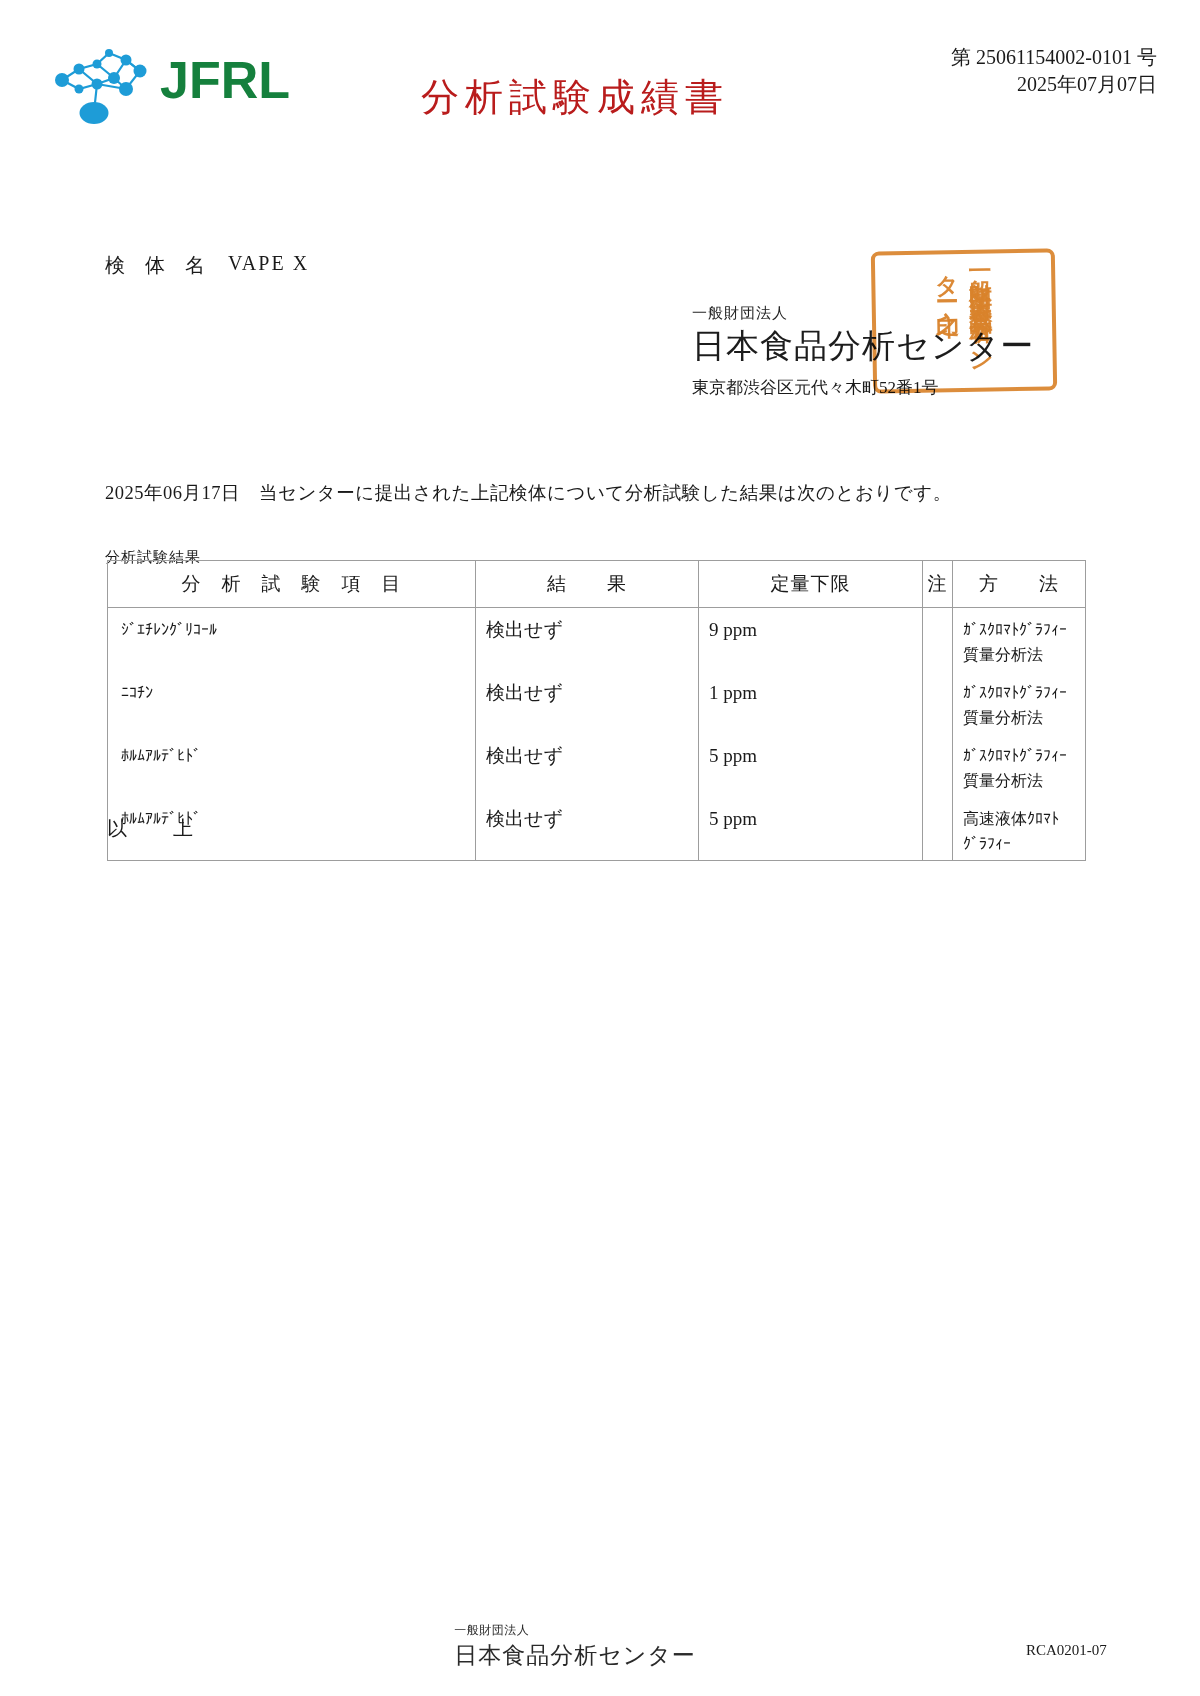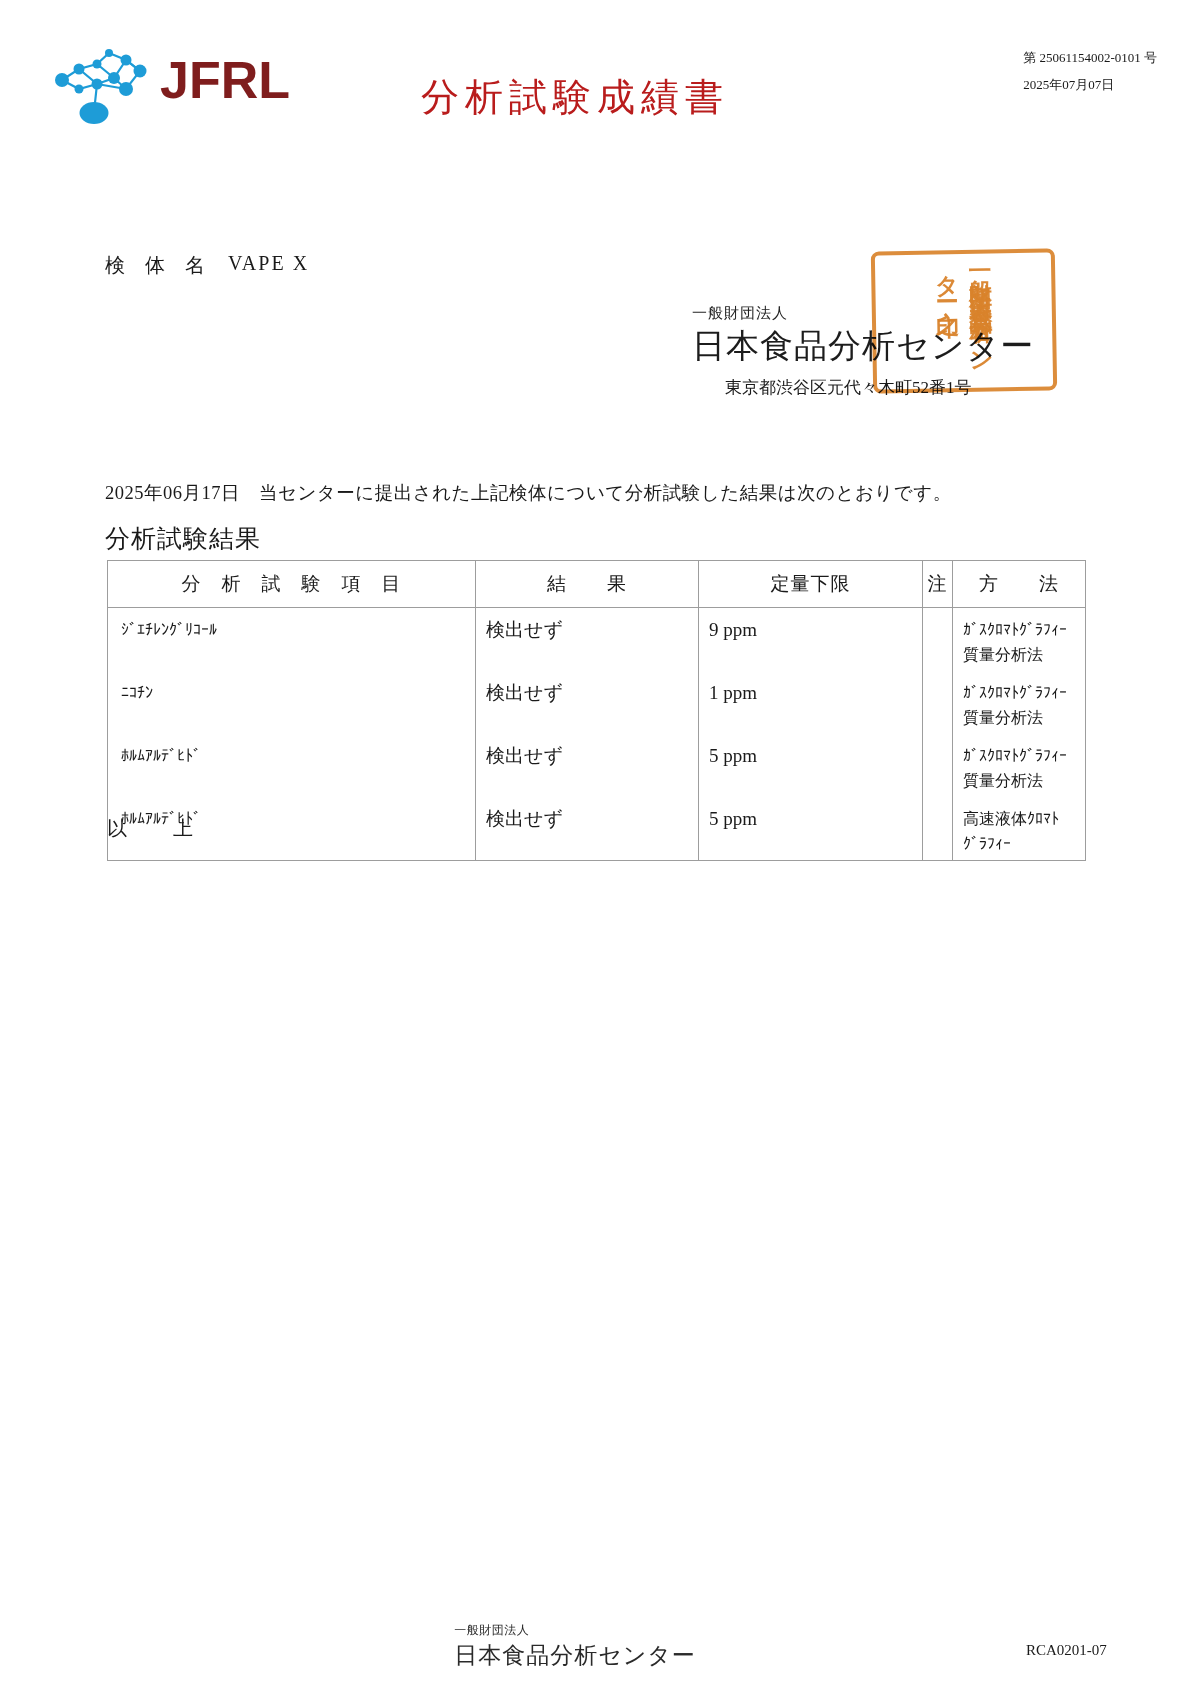--- a/index.html
+++ b/index.html
@@ -9,63 +9,63 @@
     background:#ffffff;
     font-family:"Liberation Serif","DejaVu Serif",serif;
     color:#1a1a1a;
     overflow:hidden;
   }
   
   .brand{position:absolute;left:52px;top:40px;display:flex;align-items:center;gap:10px;}
   .brand svg{display:block;}
   .brand .wordmark{
     font-family:"Liberation Sans","DejaVu Sans",sans-serif;
-    font-weight:700;font-size:52px;color:#7f1d1d;letter-spacing:0px;line-height:1;
+    font-weight:700;font-size:52px;color:#15803d;letter-spacing:0px;line-height:1;
     padding-bottom:6px;
   }
   .doc-title{
     position:absolute;left:575px;top:72px;transform:translateX(-50%);
     font-size:38px;letter-spacing:6px;white-space:nowrap;color:#b91c1c;
   }
   .doc-meta{
-    position:absolute;right:43px;top:44px;text-align:left;
-    font-size:13px;line-height:27px;white-space:nowrap;
+    position:absolute;right:43px;top:44px;text-align:right;
+    font-size:20px;line-height:27px;white-space:nowrap;
   }
   
   .specimen{position:absolute;left:105px;top:252px;font-size:20px;display:flex;}
   .specimen .value{margin-left:23px;letter-spacing:2px;}
   
   .issuer{position:absolute;left:692px;top:304px;z-index:1;}
   .issuer .org-type{
     font-family:"Liberation Sans","DejaVu Sans",sans-serif;
     font-size:15px;color:#222;letter-spacing:1px;margin-bottom:1px;
   }
   .issuer .org-name{
     font-family:"Liberation Sans","DejaVu Sans",sans-serif;
     font-size:33px;font-weight:500;color:#1c1c1c;letter-spacing:1px;white-space:nowrap;
   }
-  .issuer .address{font-size:17px;margin-top:7px;margin-left:33px;white-space:nowrap;}
+  .issuer .address{font-size:17px;margin-top:7px;white-space:nowrap;}
   .seal{
     position:absolute;left:872px;top:250px;width:184px;height:142px;
     border:4px solid rgba(217,131,43,.92);border-radius:8px;
     transform:rotate(-1deg);
     z-index:2;mix-blend-mode:multiply;
     display:flex;align-items:center;justify-content:center;
     box-sizing:border-box;
   }
   .seal .seal-text{
     writing-mode:vertical-rl;
     height:126px;
     font-size:23px;font-weight:bold;letter-spacing:4px;line-height:1.45;
     color:rgba(217,131,43,.95);
     overflow:hidden;
   }
   
   .statement{position:absolute;left:105px;top:480px;font-size:18.5px;letter-spacing:.5px;white-space:nowrap;}
-  .results-heading{position:absolute;left:105px;top:522px;font-size:25px;letter-spacing:1px;}
+  .results-heading{position:absolute;left:105px;top:548px;font-size:15px;letter-spacing:1px;}
   table.results{
     position:absolute;left:107px;top:560px;width:978px;
     border-collapse:collapse;table-layout:fixed;
   }
   table.results col.c-item{width:368px;}
   table.results col.c-result{width:223px;}
   table.results col.c-limit{width:224px;}
   table.results col.c-note{width:30px;}
   table.results col.c-method{width:133px;}
   table.results{border:1px solid #9d9d9d;}

